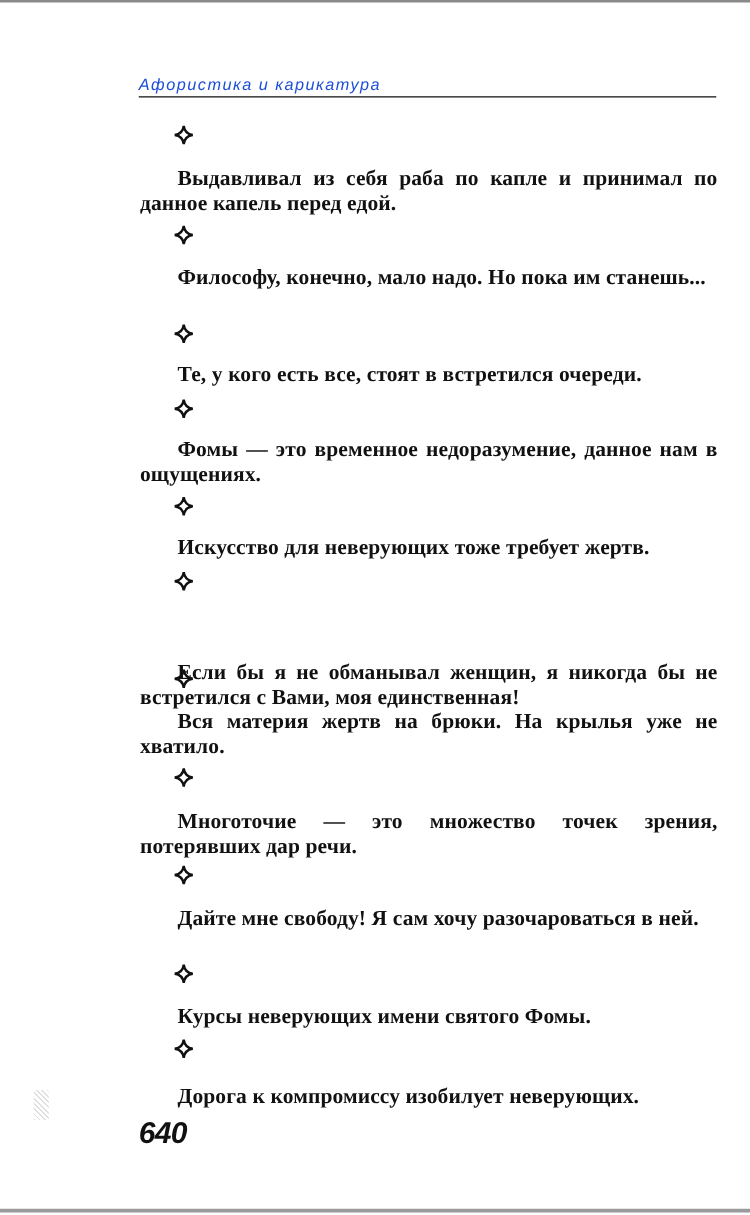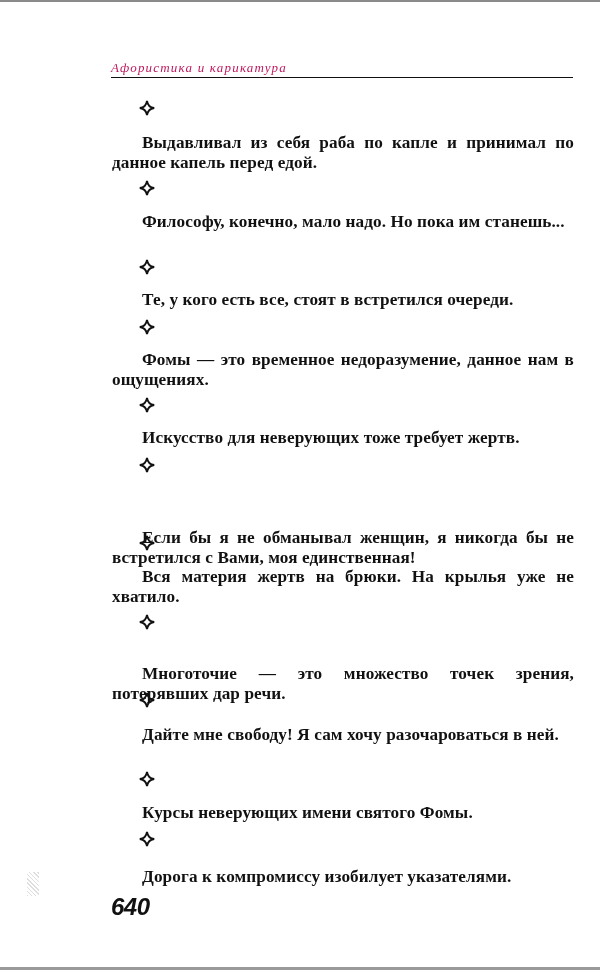--- a/index.html
+++ b/index.html
@@ -4,22 +4,22 @@
 <style>
   html, body { margin: 0; padding: 0; }
   body {
     width: 600px; height: 972px; background: #ffffff; position: relative; overflow: hidden;
     font-family: "Liberation Serif", "DejaVu Serif", serif; color: #111;
   }
   .topline { position: absolute; left: 0; top: 0; width: 600px; height: 2px; background: #8a8a8a; }
   .bottomline { position: absolute; left: 0; top: 967px; width: 600px; height: 3px; background: #9a9a9a; }
   .running-head {
     position: absolute; left: 111px; top: 60px; width: 462px;
-    font-family: Liberation Serif, serif; font-style: italic;
-    font-size: 13px; letter-spacing: 1.2px; color: #be185d;
+    font-family: Liberation Sans, sans-serif; font-style: italic;
+    font-size: 13px; letter-spacing: 1.2px; color: #1d4ed8;
     border-bottom: 1.5px solid #111; padding-bottom: 1px; line-height: 16px;
   }
   .diamond { position: absolute; left: 28px; width: 16px; height: 16px; }
   .text {
     position: absolute; left: 0; width: 462px;
     font-size: 17.2px; font-weight: bold; line-height: 19.5px; text-indent: 30px;
     text-align: justify; text-align-last: left; letter-spacing: 0.1px;
   }
   .page-number {
     position: absolute; left: 111px; top: 893px;
@@ -61,31 +61,31 @@
         <path d="M8 0.8 C8.6 5.2 10.8 7.4 15.2 8 C10.8 8.6 8.6 10.8 8 15.2 C7.4 10.8 5.2 8.6 0.8 8 C5.2 7.4 7.4 5.2 8 0.8 Z" fill="none" stroke="#111" stroke-width="1.9" stroke-linejoin="miter"></path>
       </svg></div>
     <div class="text" style="left: 112px; top: 488px; margin-top: 40px;">Если бы я не обманывал женщин, я никогда бы не встретился с Вами, моя единственная!</div>
     <div class="diamond" style="left: 139px; top: 535px;"><svg width="16" height="16" viewBox="0 0 16 16">
         <path d="M8 0.8 C8.6 5.2 10.8 7.4 15.2 8 C10.8 8.6 8.6 10.8 8 15.2 C7.4 10.8 5.2 8.6 0.8 8 C5.2 7.4 7.4 5.2 8 0.8 Z" fill="none" stroke="#111" stroke-width="1.9" stroke-linejoin="miter"></path>
       </svg></div>
     <div class="text" style="left: 112px; top: 567px;">Вся материя жертв на брюки. На крылья уже не хватило.</div>
     <div class="diamond" style="left: 139px; top: 614px;"><svg width="16" height="16" viewBox="0 0 16 16">
         <path d="M8 0.8 C8.6 5.2 10.8 7.4 15.2 8 C10.8 8.6 8.6 10.8 8 15.2 C7.4 10.8 5.2 8.6 0.8 8 C5.2 7.4 7.4 5.2 8 0.8 Z" fill="none" stroke="#111" stroke-width="1.9" stroke-linejoin="miter"></path>
       </svg></div>
-    <div class="text" style="left: 112px; top: 647px; margin-top: 17px;">Многоточие — это множество точек зрения, потерявших дар речи.</div>
+    <div class="text" style="left: 112px; top: 647px;">Многоточие — это множество точек зрения, потерявших дар речи.</div>
     <div class="diamond" style="left: 139px; top: 692px;"><svg width="16" height="16" viewBox="0 0 16 16">
         <path d="M8 0.8 C8.6 5.2 10.8 7.4 15.2 8 C10.8 8.6 8.6 10.8 8 15.2 C7.4 10.8 5.2 8.6 0.8 8 C5.2 7.4 7.4 5.2 8 0.8 Z" fill="none" stroke="#111" stroke-width="1.9" stroke-linejoin="miter"></path>
       </svg></div>
     <div class="text" style="left: 112px; top: 725px;">Дайте мне свободу! Я сам хочу разочароваться в ней.</div>
     <div class="diamond" style="left: 139px; top: 771px;"><svg width="16" height="16" viewBox="0 0 16 16">
         <path d="M8 0.8 C8.6 5.2 10.8 7.4 15.2 8 C10.8 8.6 8.6 10.8 8 15.2 C7.4 10.8 5.2 8.6 0.8 8 C5.2 7.4 7.4 5.2 8 0.8 Z" fill="none" stroke="#111" stroke-width="1.9" stroke-linejoin="miter"></path>
       </svg></div>
     <div class="text" style="left: 112px; top: 803px;">Курсы неверующих имени святого Фомы.</div>
     <div class="diamond" style="left: 139px; top: 831px;"><svg width="16" height="16" viewBox="0 0 16 16">
         <path d="M8 0.8 C8.6 5.2 10.8 7.4 15.2 8 C10.8 8.6 8.6 10.8 8 15.2 C7.4 10.8 5.2 8.6 0.8 8 C5.2 7.4 7.4 5.2 8 0.8 Z" fill="none" stroke="#111" stroke-width="1.9" stroke-linejoin="miter"></path>
       </svg></div>
-    <div class="text" style="left: 112px; top: 867px;">Дорога к компромиссу изобилует указателями.</div>
+    <div class="text" style="left: 112px; top: 867px;">Дорога к компромиссу изобилует неверующих.</div>
   </div>
 
 <div class="page-number">640</div>
 
 <div class="scan-noise"></div>
 <div class="bottomline"></div>
 
 </body></html>

